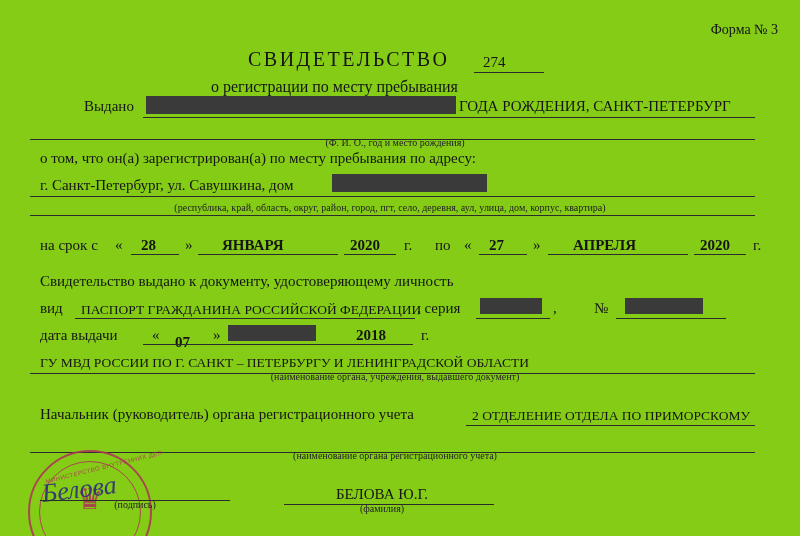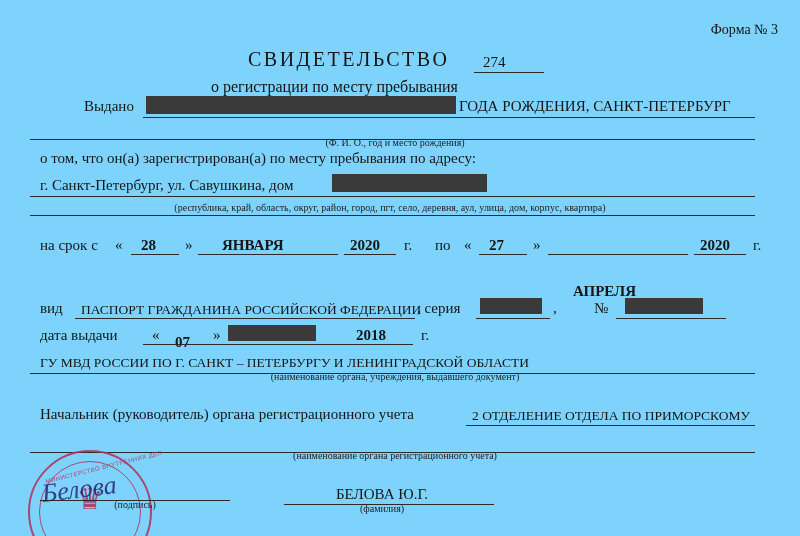--- a/index.html
+++ b/index.html
@@ -4,21 +4,21 @@
 <style>
   html, body {
     margin: 0;
     padding: 0;
     background: #ffffff;
   }
   #page {
     position: relative;
     width: 800px;
     height: 536px;
-    background: #7dd3fc;
+    background: #84cc16;
     font-family: "Liberation Serif", serif;
     color: #1a1a1a;
     overflow: hidden;
   }
   .line {
     position: absolute;
     border-bottom: 1px solid #2b2b2b;
   }
   .redact {
     position: absolute;
@@ -140,26 +140,27 @@
   <div class="txt body-txt bold" style="left:222px; top:237px;">ЯНВАРЯ</div>
   <div class="line" style="left:198px; top:254px; width:140px;"></div>
   <div class="txt body-txt bold" style="left:350px; top:237px;">2020</div>
   <div class="line" style="left:344px; top:254px; width:52px;"></div>
   <div class="txt body-txt" style="left:404px; top:237px;">г.</div>
   <div class="txt body-txt" style="left:435px; top:237px;">по</div>
   <div class="txt body-txt" style="left:464px; top:237px;">«</div>
   <div class="txt body-txt bold" style="left:489px; top:237px;">27</div>
   <div class="line" style="left:479px; top:254px; width:48px;"></div>
   <div class="txt body-txt" style="left:533px; top:237px;">»</div>
-  <div class="txt body-txt bold" style="left:573px; top:237px;margin-top:46px;">АПРЕЛЯ</div>
+  <div class="txt body-txt bold" style="left:573px; top:237px;">АПРЕЛЯ</div>
   <div class="line" style="left:548px; top:254px; width:140px;"></div>
   <div class="txt body-txt bold" style="left:700px; top:237px;">2020</div>
   <div class="line" style="left:694px; top:254px; width:52px;"></div>
   <div class="txt body-txt" style="left:753px; top:237px;">г.</div>
 
+  <div class="txt body-txt" style="left:40px; top:273px;">Свидетельство выдано к документу, удостоверяющему личность</div>
 
   <div class="txt body-txt" style="left:40px; top:300px;">вид</div>
   <div class="txt small-caps" style="left:81px; top:302px;text-align:center;">ПАСПОРТ ГРАЖДАНИНА РОССИЙСКОЙ ФЕДЕРАЦИИ</div>
   <div class="line" style="left:75px; top:318px; width:340px;"></div>
   <div class="txt body-txt" style="left:417px; top:300px;">, серия</div>
   <div class="redact" style="left:480px; top:298px; width:62px; height:16px;"></div>
   <div class="line" style="left:476px; top:318px; width:74px;"></div>
   <div class="txt body-txt" style="left:553px; top:300px;">,</div>
   <div class="txt body-txt" style="left:594px; top:300px;">№</div>
   <div class="redact" style="left:625px; top:298px; width:78px; height:16px;"></div>

